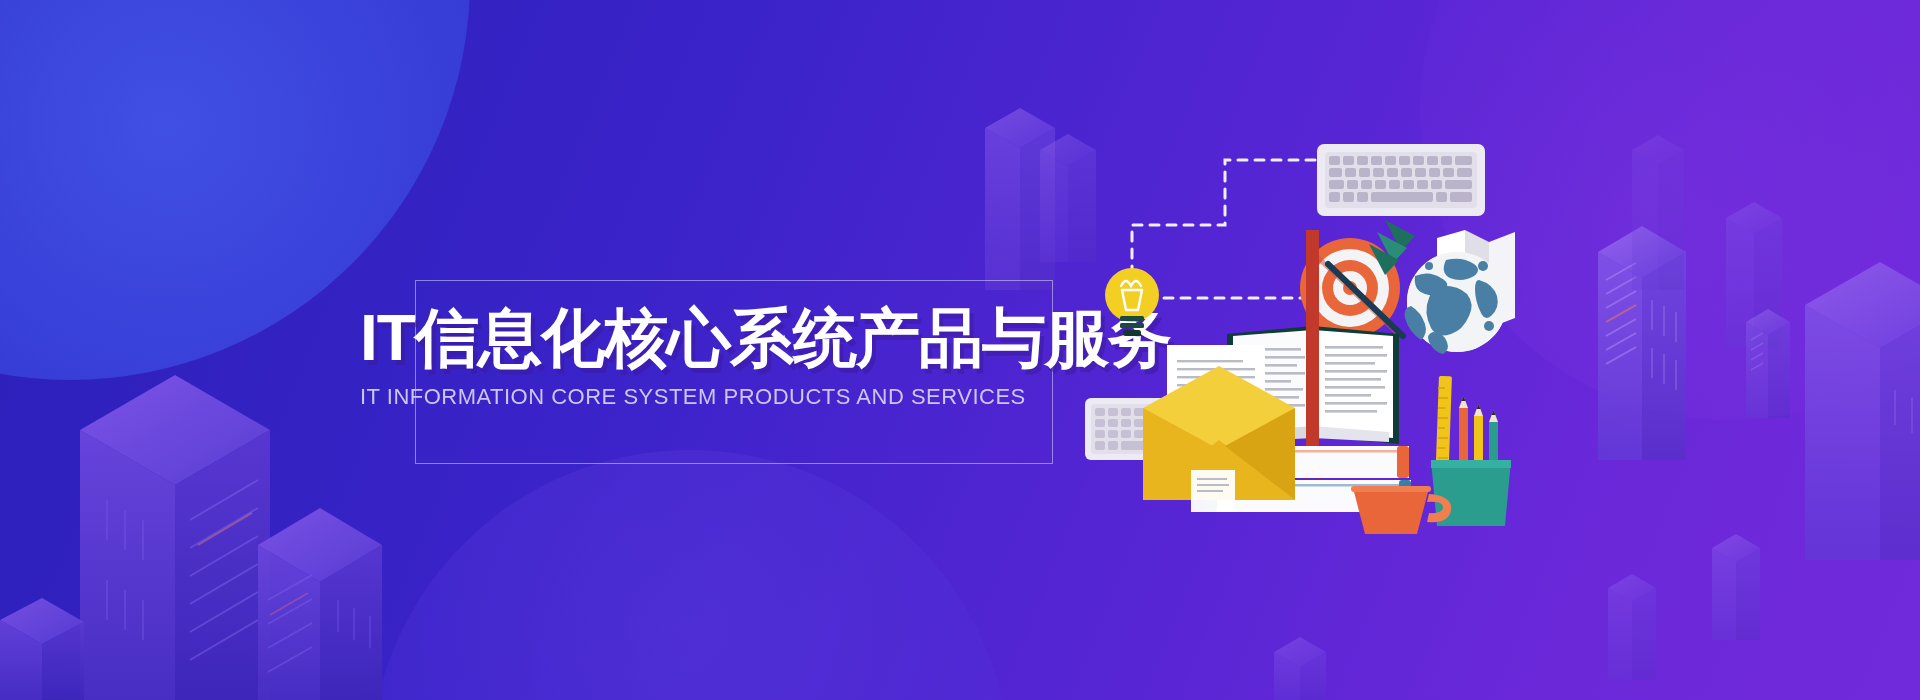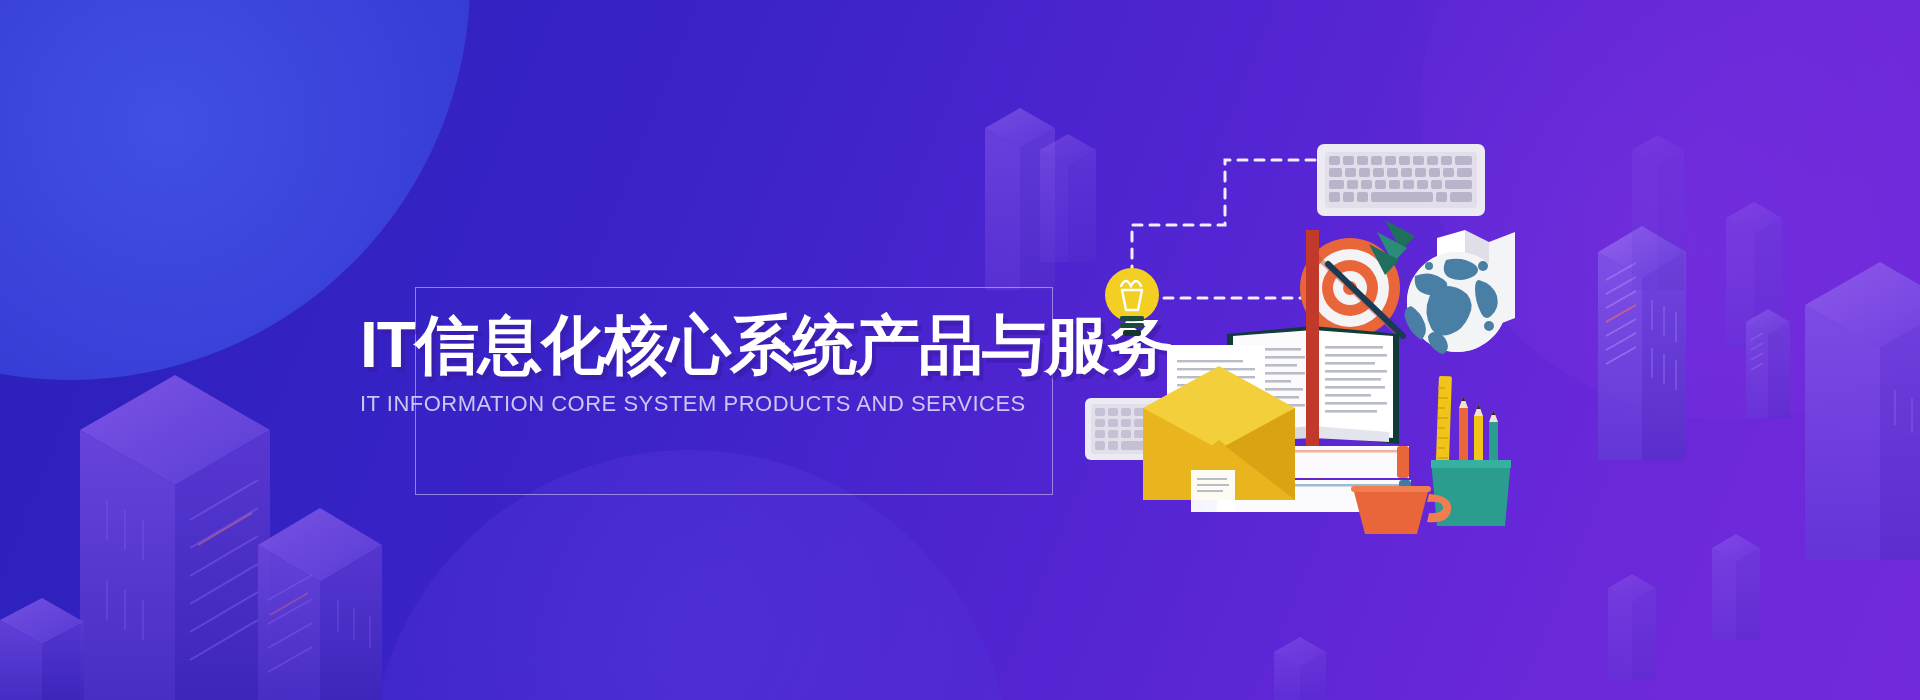--- a/index.html
+++ b/index.html
@@ -21,21 +21,21 @@
   #blob-bc{
     left:370px;bottom:-390px;width:640px;height:640px;
     background:radial-gradient(circle at 50% 28%, rgba(88,55,220,.55) 0%, rgba(80,48,215,.28) 60%, rgba(80,48,215,0) 73%);
   }
   #blob-rt{
     right:-120px;top:-200px;width:620px;height:620px;
     background:radial-gradient(circle at 40% 70%, rgba(128,55,225,.35) 0%, rgba(120,50,220,0) 70%);
   }
 
   
-  #text-block{position:absolute;left:415px;top:287px;width:638px;height:208px;}
+  #text-block{position:absolute;left:415px;top:280px;width:638px;height:184px;}
   #frame{
     position:absolute;inset:0;
     border:1px solid rgba(225,220,255,.52);
   }
   #headline{
     position:absolute;left:-55px;top:26px;
     white-space:nowrap;
     font-size:64px;font-weight:bold;
     letter-spacing:-1px;
     color:#ffffff;

